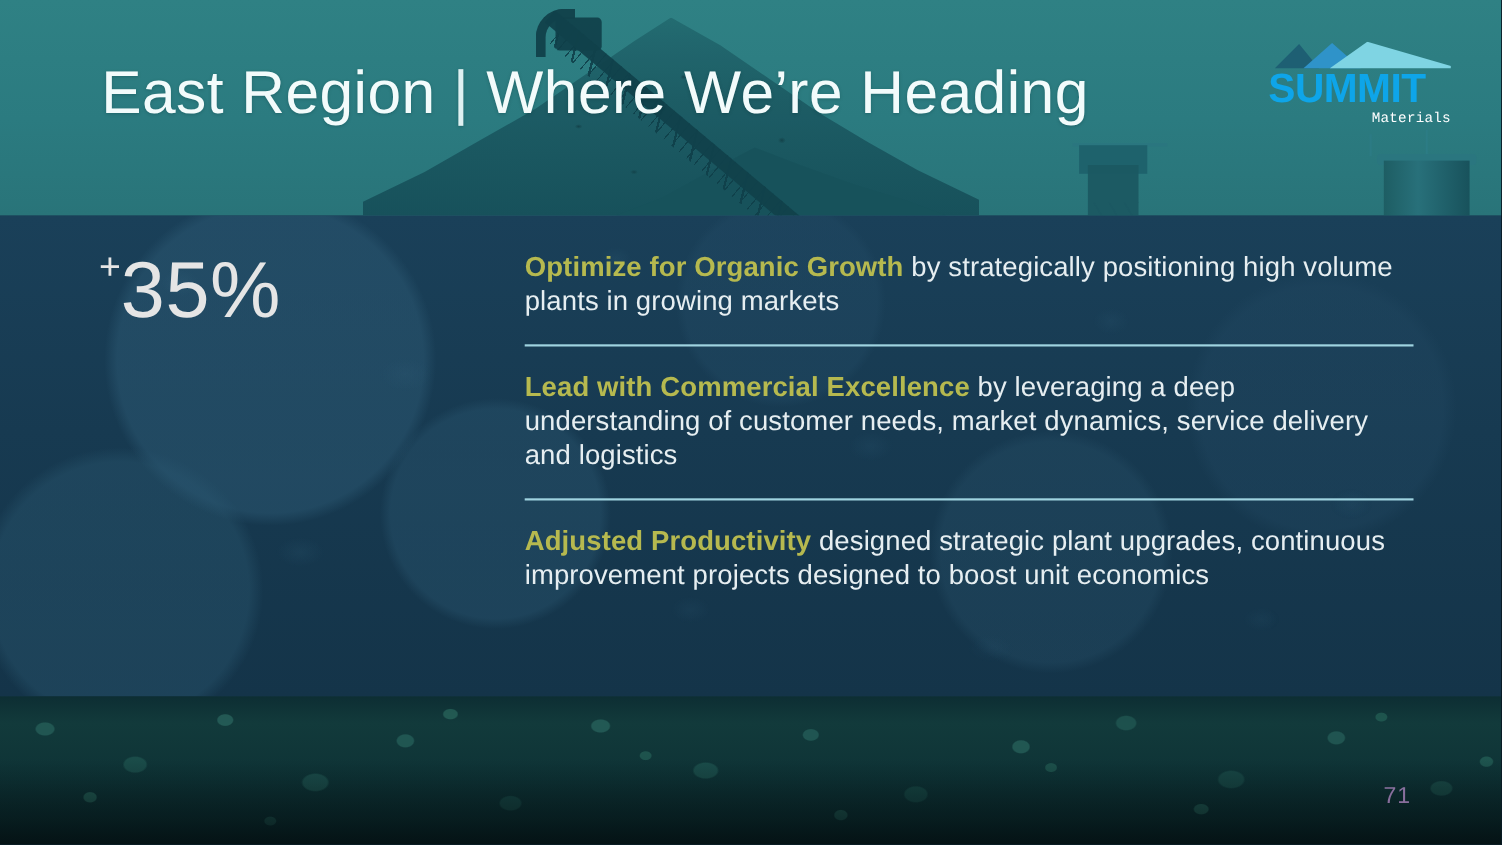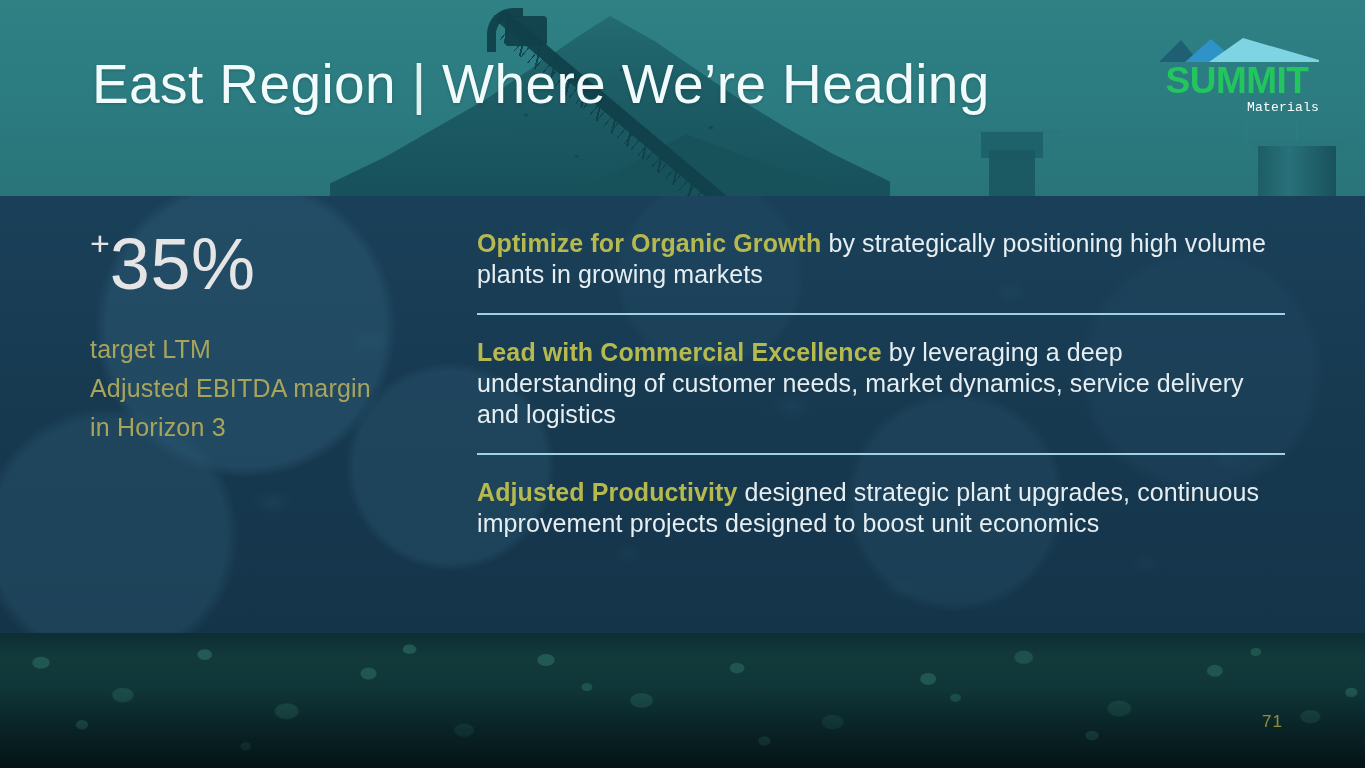--- a/index.html
+++ b/index.html
@@ -163,22 +163,22 @@
   .silo-mast {
     position:absolute; left:1296px; top:118px; width:2px; height:24px; background:#2d7c86; opacity:.85;
   }
   .mast2 { position:absolute; left:1245px; top:122px; width:2px; height:20px; background:#2d7c86; opacity:.8; }
 
   
   .logo { position:absolute; right:44px; top:38px; width:168px; height:78px; }
   .logo-mark { position:absolute; left:6px; top:0; width:160px; height:26px; }
   .logo-word {
     position:absolute; left:0; top:24px; width:168px;
-    font-size:37px; font-weight:bold; color:#22c55e;
-    letter-spacing:-0.5px; text-align:center; line-height:1;
+    font-size:37px; font-weight:bold; color:#0ea5e9;
+    letter-spacing:-0.5px; line-height:1;
   }
   .logo-sub {
     position:absolute; left:0; top:62px; width:168px;
     font-size:13px; color:#ffffff; text-align:right; padding-right:2px;
     letter-spacing:.2px;
     font-family:Liberation Mono, monospace;
   }
 
   
   .title {
@@ -214,21 +214,21 @@
   .rule {
     height:2px; width:808px;
     background:#9fd3e0;
     margin:23px 0 22px 0;
   }
   .b2 { margin-top:0; }
 
   
   .page-num {
     position:absolute; right:82px; top:712px;
-    font-size:17px; font-weight:300; color:#fde047;
+    font-size:21px; font-weight:300; color:#f0abfc;
     opacity:.55; letter-spacing:1px;
   }
 </style>
 </head>
 <body>
 
 <div class="slide">
 
   <div class="band-header">
     <div class="stockpile">
@@ -274,25 +274,20 @@
       <polygon points="50,24 84,0 160,22 160,24" fill="#7fd4e3"></polygon>
     </svg>
     <div class="logo-word">SUMMIT</div>
     <div class="logo-sub">Materials</div>
   </div>
 
   <div class="stat-block">
     <div class="stat-value">
       <span class="plus">+</span><span>35%</span>
     </div>
-    <div class="stat-caption">
-      <div>target LTM</div>
-      <div>Adjusted EBITDA margin</div>
-      <div>in Horizon 3</div>
-    </div>
   </div>
 
   <div class="bullets">
 
     <div class="bullet">
       <span class="lead">Optimize for Organic Growth</span><span> by strategically positioning high volume plants in growing markets</span>
     </div>
 
     <div class="rule"></div>
 

